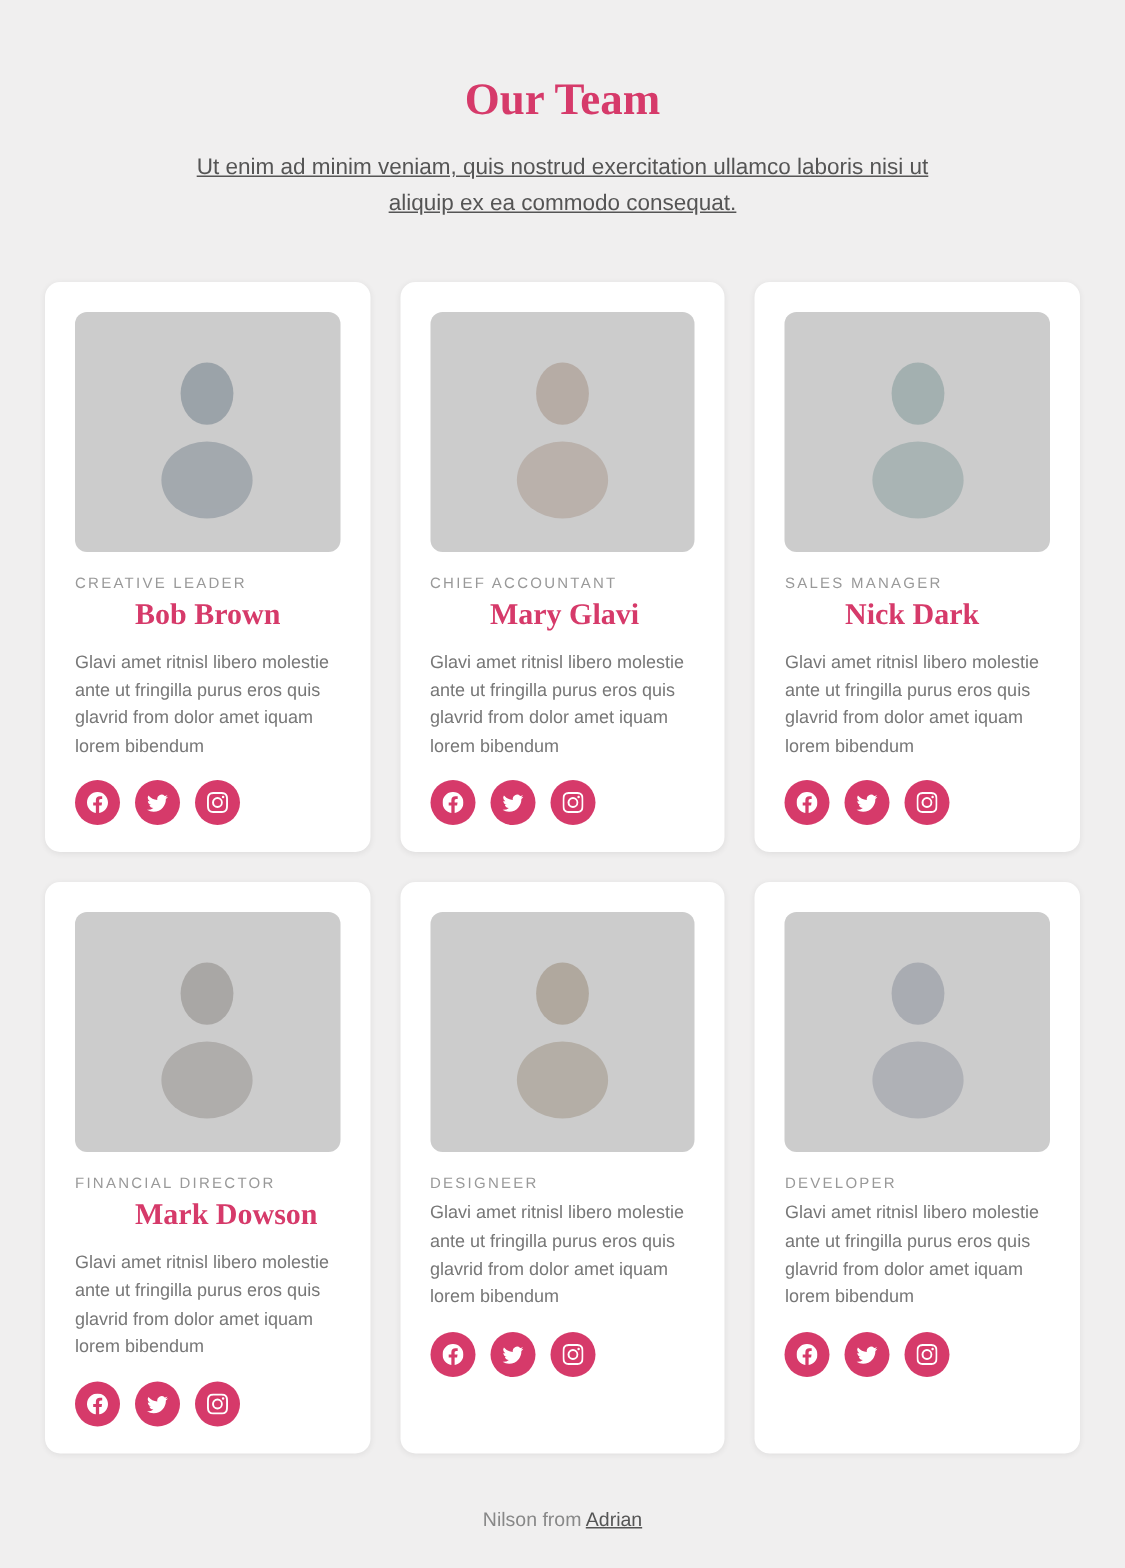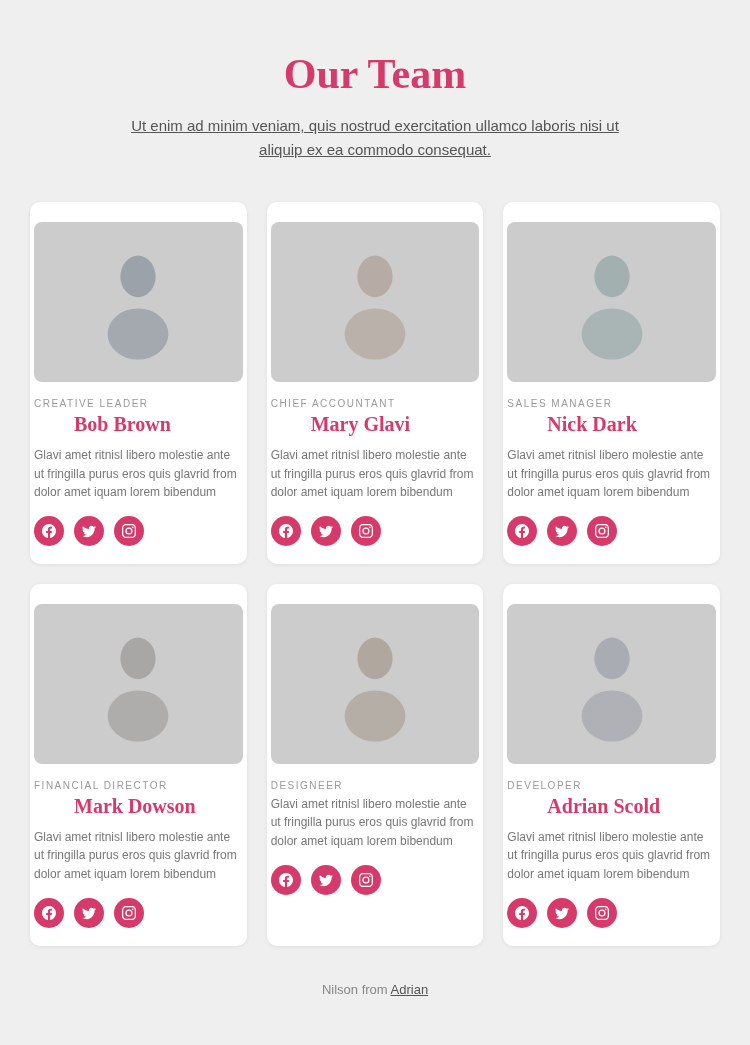--- a/index.html
+++ b/index.html
@@ -10,21 +10,21 @@
       min-height: 1045px;
     }
     .page {
       padding: 50px 30px 40px;
     }
     .header {
       text-align: center;
       margin-bottom: 40px;
     }
     .header h1 {
-      font-size: 42px;
+      font-size: 30px;
       font-weight: 700;
       color: #d63a6a;
       margin-bottom: 16px;
       font-family: Georgia, serif;
     }
     .header p {
       font-size: 15px;
       color: #555;
       line-height: 1.6;
       max-width: 500px;
@@ -32,21 +32,21 @@
       text-decoration: underline;
     }
     .team-grid {
       display: grid;
       grid-template-columns: repeat(3, 1fr);
       gap: 20px;
     }
     .team-card {
       background: #fff;
       border-radius: 10px;
-      padding: 20px 4px 18px;
+      padding: 20px 20px 18px;
       box-shadow: 0 1px 4px rgba(0,0,0,0.07);
     }
     .team-card .photo-wrap {
       width: 100%;
       height: 160px;
       border-radius: 8px;
       overflow: hidden;
       margin-bottom: 16px;
       background: #ccc;
       display: flex;
@@ -290,21 +290,20 @@
       <div class="team-card">
     <div class="photo-wrap photo-adrian">
       <div class="photo-placeholder">
         <svg class="person-svg" viewBox="0 0 100 140" xmlns="http://www.w3.org/2000/svg">
     <ellipse cx="50" cy="38" rx="22" ry="26" fill="#7a8090" opacity="0.6"></ellipse>
     <ellipse cx="50" cy="110" rx="38" ry="32" fill="#7a8090" opacity="0.5"></ellipse>
   </svg>
       </div>
     </div>
     <div class="role-label">DEVELOPER</div>
-    <div class="person-name">Adrian Scold</div>
     <div class="person-bio">Glavi amet ritnisl libero molestie ante ut fringilla purus eros quis glavrid from dolor amet iquam lorem bibendum</div>
     <div class="social-icons">
       <div class="social-icon" title="Facebook">
         <svg viewBox="0 0 16 16" xmlns="http://www.w3.org/2000/svg">
               <path d="M16 8.049c0-4.446-3.582-8.05-8-8.05C3.58 0-.002 3.603-.002 8.05c0 4.017 2.926 7.347 6.75 7.951v-5.625h-2.03V8.05H6.75V6.275c0-2.017 1.195-3.131 3.022-3.131.876 0 1.791.157 1.791.157v1.98h-1.009c-.993 0-1.303.621-1.303 1.258v1.51h2.218l-.354 2.326H9.25V16c3.824-.604 6.75-3.934 6.75-7.951z"></path>
             </svg>
       </div>
       <div class="social-icon" title="Twitter">
         <svg viewBox="0 0 16 16" xmlns="http://www.w3.org/2000/svg">
               <path d="M5.026 15c6.038 0 9.341-5.003 9.341-9.334 0-.14 0-.282-.006-.422A6.685 6.685 0 0 0 16 3.542a6.658 6.658 0 0 1-1.889.518 3.301 3.301 0 0 0 1.447-1.817 6.533 6.533 0 0 1-2.087.793A3.286 3.286 0 0 0 7.875 6.03a9.325 9.325 0 0 1-6.767-3.429 3.289 3.289 0 0 0 1.018 4.382A3.323 3.323 0 0 1 .64 6.575v.045a3.288 3.288 0 0 0 2.632 3.218 3.203 3.203 0 0 1-.865.115 3.23 3.23 0 0 1-.614-.057 3.283 3.283 0 0 0 3.067 2.277A6.588 6.588 0 0 1 .78 13.58a6.32 6.32 0 0 1-.78-.045A9.344 9.344 0 0 0 5.026 15z"></path>

